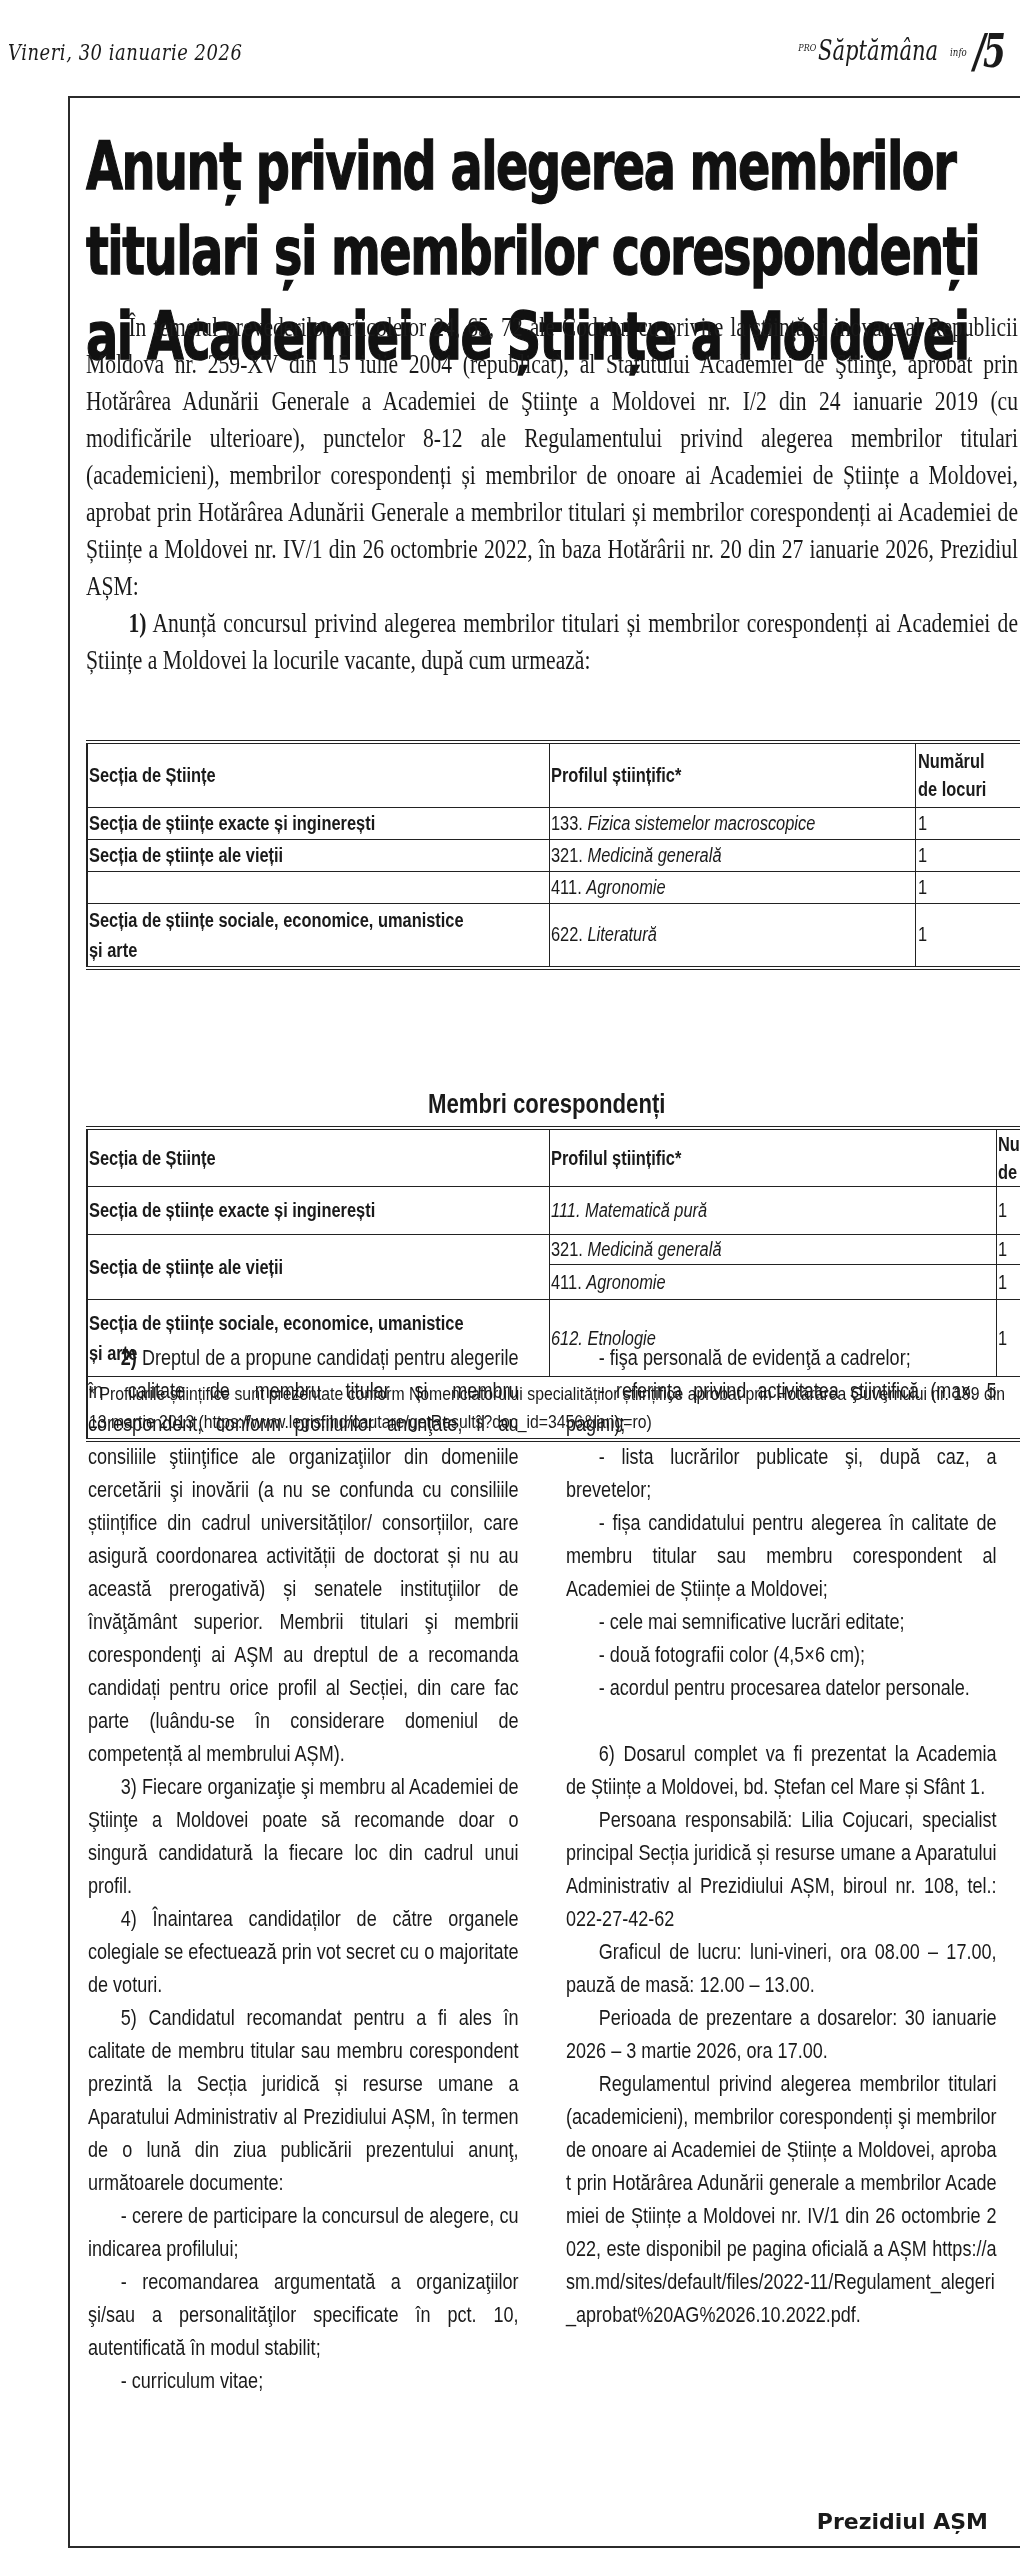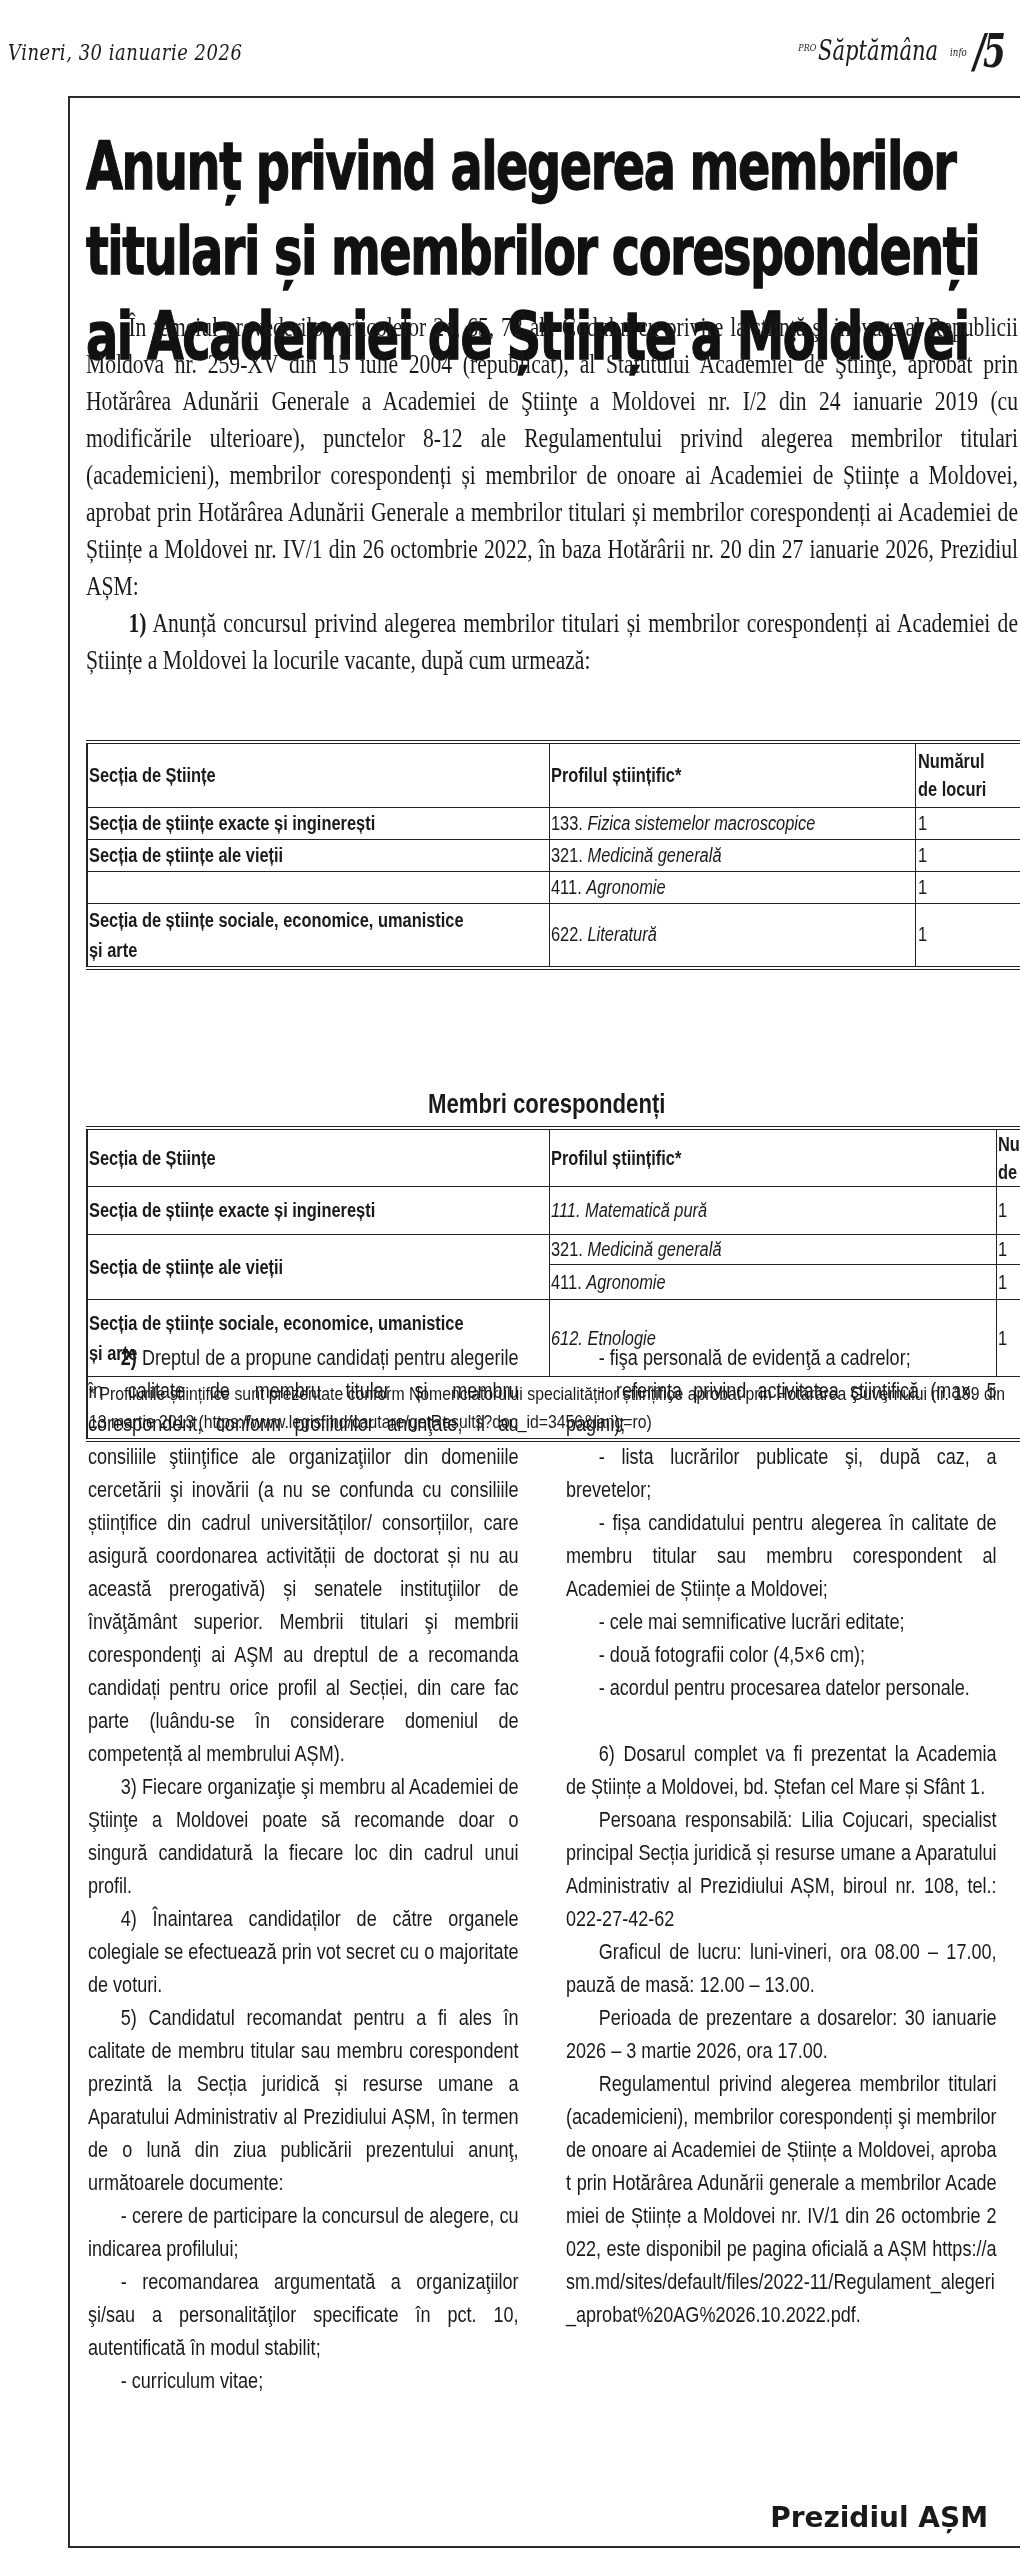--- a/index.html
+++ b/index.html
@@ -37,21 +37,21 @@
   .foot-note { font-size: 19px; line-height: 28px; padding: 2.7px 1.3px !important; }
   .foot-note span { display: inline-block; width: 1118px; transform: scaleX(0.83); transform-origin: left top; }
 
   .col { position: absolute; top: 1243px; font-family: "Liberation Sans", sans-serif; font-size: 22px; line-height: 33px; text-align: justify; }
   .col-inner { width: 525px; transform: scaleX(0.82); transform-origin: left top; }
   .col p { margin: 0; }
   .ind { display: inline-block; width: 40px; }
   .col-left { left: 17.5px; width: 431px; }
   .col-right { left: 496px; width: 431px; }
   .spacer { height: 33px; }
-  .signature { position: absolute; right: 35px; bottom: 12px; font-family: "DejaVu Sans", sans-serif; font-weight: bold; font-size: 28px; text-align: center; }
+  .signature { position: absolute; right: 35px; bottom: 12px; font-family: "DejaVu Sans", sans-serif; font-weight: bold; font-size: 22px; text-align: center; }
 </style>
 </head>
 <body>
 
 <div class="header">
   <div class="header-date">Vineri, 30 ianuarie 2026</div>
   <div class="masthead">
     <span class="mast-pro">PRO</span>
     <span class="mast-name">Săptămâna</span>
     <span class="mast-info">info</span>

